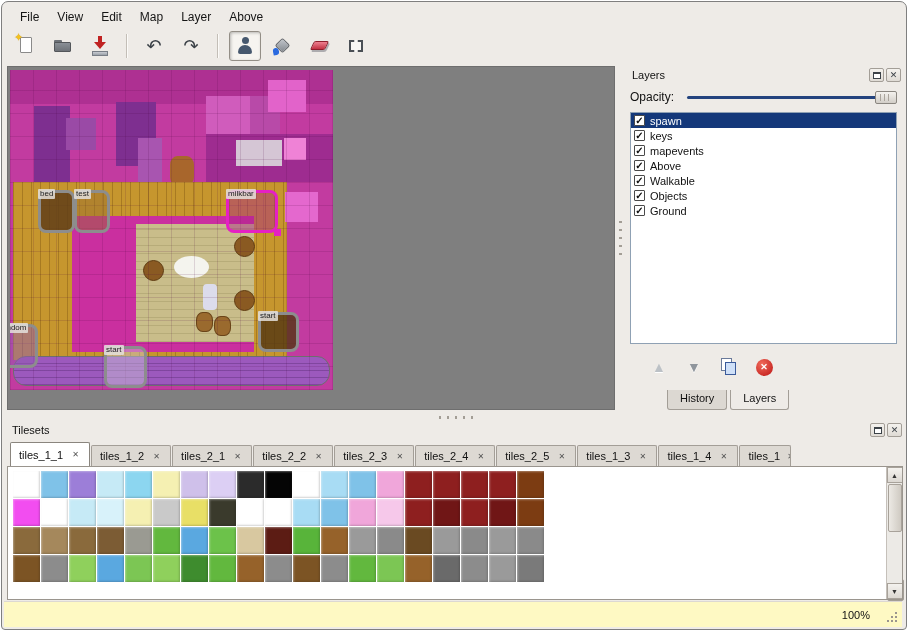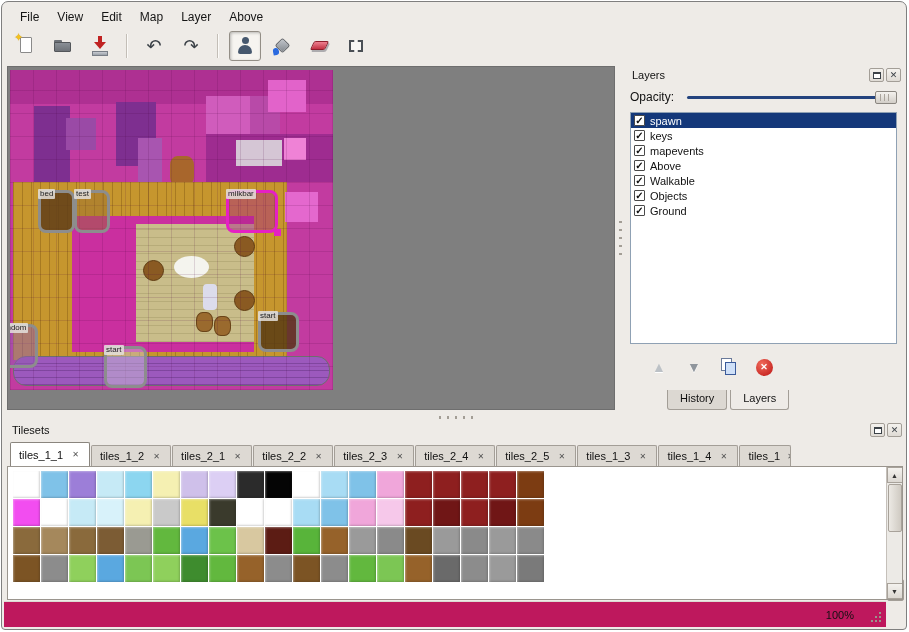--- a/index.html
+++ b/index.html
@@ -104,21 +104,21 @@
   .tile-grid { position:absolute; left:5px; top:4px; display:grid; grid-template-columns:repeat(19,27px); grid-auto-rows:27px; gap:1px; }
   .tile { width:27px; height:27px; box-shadow:inset 1px 1px 2px rgba(255,255,255,0.35), inset -1px -1px 2px rgba(0,0,0,0.18); }
   .vscroll { position:absolute; right:0; top:0; bottom:0; width:16px; background:#eceae6; border-left:1px solid #c5c0ba;
     display:flex; flex-direction:column; align-items:center; }
   .sb-btn { width:16px; height:16px; font-size:7px; color:#333; display:flex; align-items:center; justify-content:center;
     background:linear-gradient(#f4f2ee,#dcd8d2); border:1px solid #a8a29a; }
   .sb-thumb { width:14px; height:48px; margin-top:1px; background:linear-gradient(90deg,#ece9e4,#cfcac2); border:1px solid #a8a29a; border-radius:2px; }
   .sb-down { margin-top:auto; }
 
   
-  .statusbar { position:absolute; left:2px; right:20px; bottom:2px; height:26px; background:#be185d; border-top:1px solid #dcd8d2; }
+  .statusbar { position:absolute; left:2px; right:4px; bottom:2px; height:26px; background:#fef9c3; border-top:1px solid #dcd8d2; }
   .zoom { position:absolute; right:32px; top:7px; font-size:11px; color:#111; }
   .size-grip { position:absolute; right:4px; bottom:4px; width:14px; height:14px; }
   .size-grip::after { content:""; position:absolute; right:1px; bottom:1px; width:2px; height:2px; background:#9a958e;
     box-shadow:-4px 0 0 #9a958e, 0 -4px 0 #9a958e, -8px 0 0 #9a958e, -4px -4px 0 #9a958e, 0 -8px 0 #9a958e; }
 </style>
 </head>
 <body>
 
 <div class="window">
 

